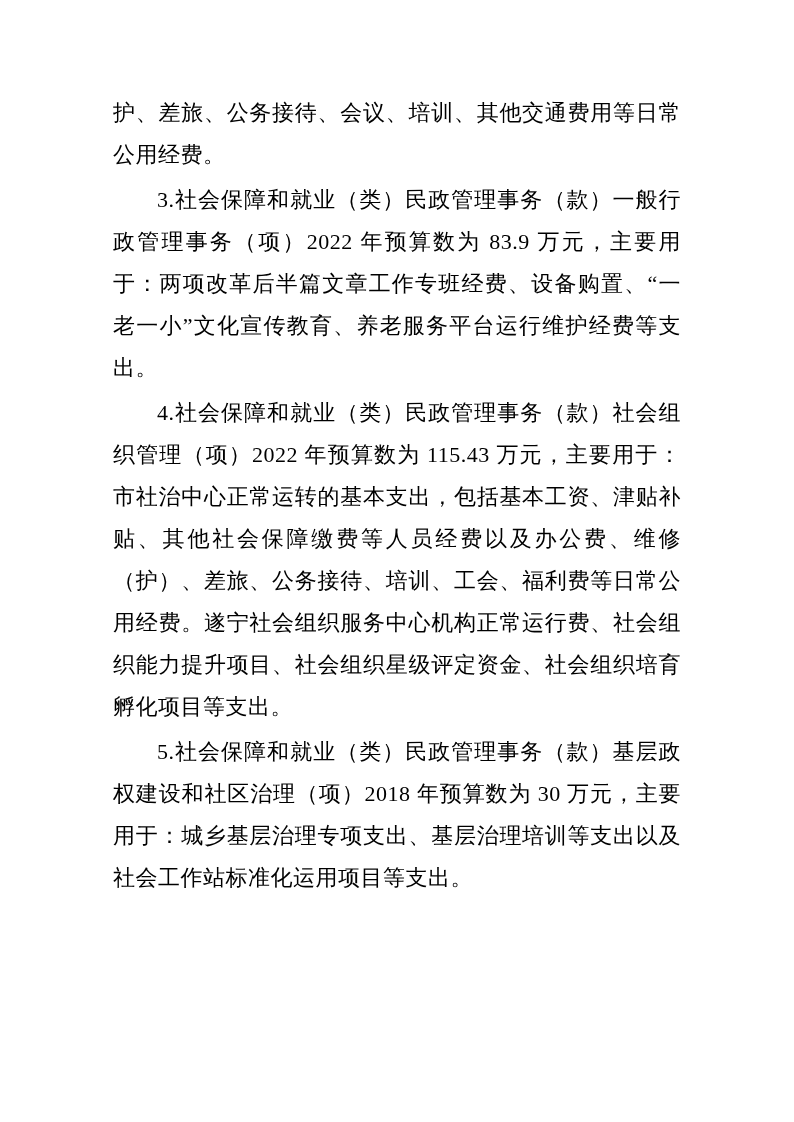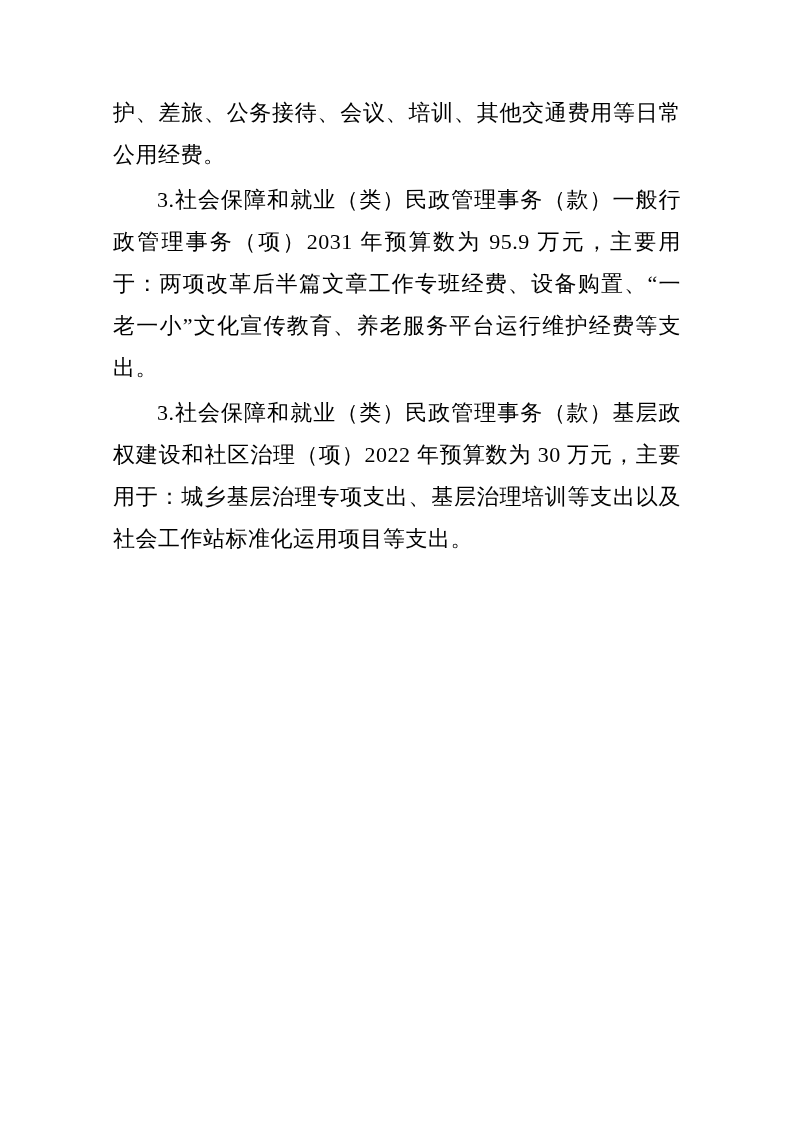--- a/index.html
+++ b/index.html
@@ -47,18 +47,19 @@
     line-height: 20px;
     color: #000000;
   }
 </style>
 </head>
 <body>
 
 <div class="page">
   <div class="doc-body">
     <p class="body-para first">护、差旅、公务接待、会议、培训、其他交通费用等日常公用经费。</p>
-    <p class="body-para indent">3.社会保障和就业（类）民政管理事务（款）一般行政管理事务（项）2031 年预算数为 95.9 万元，主要用于：两项改革后半篇文章工作专班经费、设备购置、“一老一小”文化宣传教育、养老服务平台运行维护经费等支出。</p>
-    <p class="body-para indent">3.社会保障和就业（类）民政管理事务（款）基层政权建设和社区治理（项）2022 年预算数为 30 万元，主要用于：城乡基层治理专项支出、基层治理培训等支出以及社会工作站标准化运用项目等支出。</p>
+    <p class="body-para indent">3.社会保障和就业（类）民政管理事务（款）一般行政管理事务（项）2022 年预算数为 83.9 万元，主要用于：两项改革后半篇文章工作专班经费、设备购置、“一老一小”文化宣传教育、养老服务平台运行维护经费等支出。</p>
+    <p class="body-para indent">4.社会保障和就业（类）民政管理事务（款）社会组织管理（项）2022 年预算数为 115.43 万元，主要用于：市社治中心正常运转的基本支出，包括基本工资、津贴补贴、其他社会保障缴费等人员经费以及办公费、维修（护）、差旅、公务接待、培训、工会、福利费等日常公用经费。遂宁社会组织服务中心机构正常运行费、社会组织能力提升项目、社会组织星级评定资金、社会组织培育孵化项目等支出。</p>
+    <p class="body-para indent">5.社会保障和就业（类）民政管理事务（款）基层政权建设和社区治理（项）2018 年预算数为 30 万元，主要用于：城乡基层治理专项支出、基层治理培训等支出以及社会工作站标准化运用项目等支出。</p>
   </div>
 
   <div class="page-number">1</div>
 </div>
 
 </body></html>

